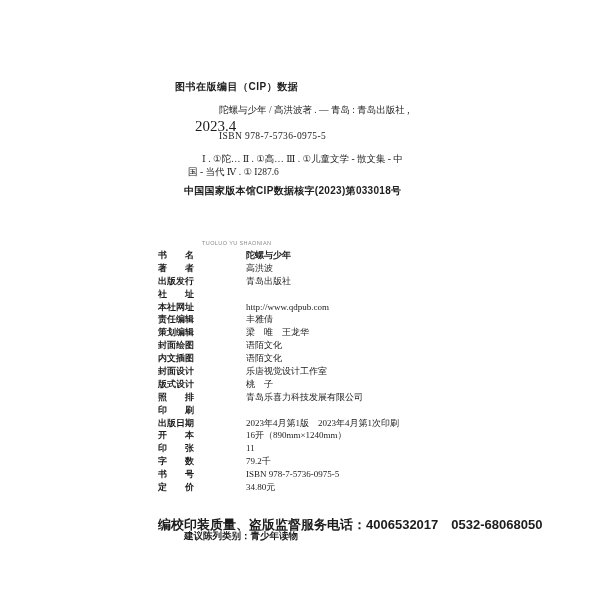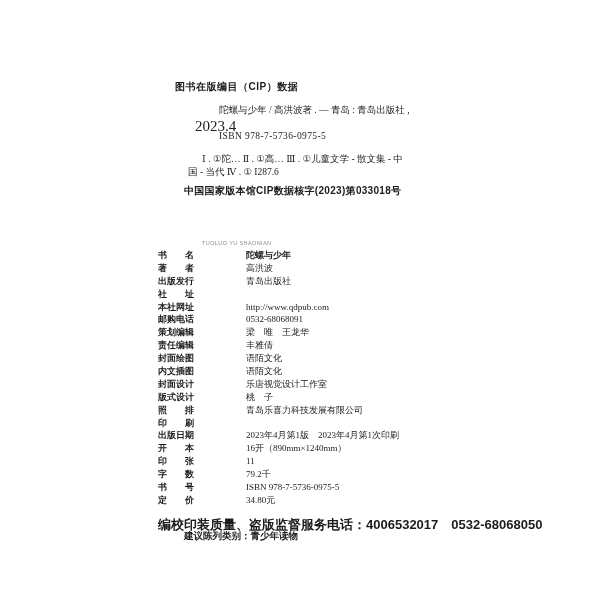--- a/index.html
+++ b/index.html
@@ -65,33 +65,29 @@
 
   <div class="info-row">
     <span class="info-label">社　　址</span>
   </div>
 
   <div class="info-row">
     <span class="info-label">本社网址</span>
     <span class="info-value serif">http://www.qdpub.com</span>
   </div>
 
+
   <div class="info-row">
-    <span class="info-label">邮购电话</span>
-    <span class="info-value serif">0532-68068091</span>
+    <span class="info-label">责任编辑</span>
+    <span class="info-value serif">丰雅倩</span>
   </div>
 
   <div class="info-row">
     <span class="info-label">策划编辑</span>
     <span class="info-value serif">梁　唯　王龙华</span>
-  </div>
-
-  <div class="info-row">
-    <span class="info-label">责任编辑</span>
-    <span class="info-value serif">丰雅倩</span>
   </div>
 
   <div class="info-row">
     <span class="info-label">封面绘图</span>
     <span class="info-value serif">语陌文化</span>
   </div>
 
   <div class="info-row">
     <span class="info-label">内文插图</span>
     <span class="info-value serif">语陌文化</span>

